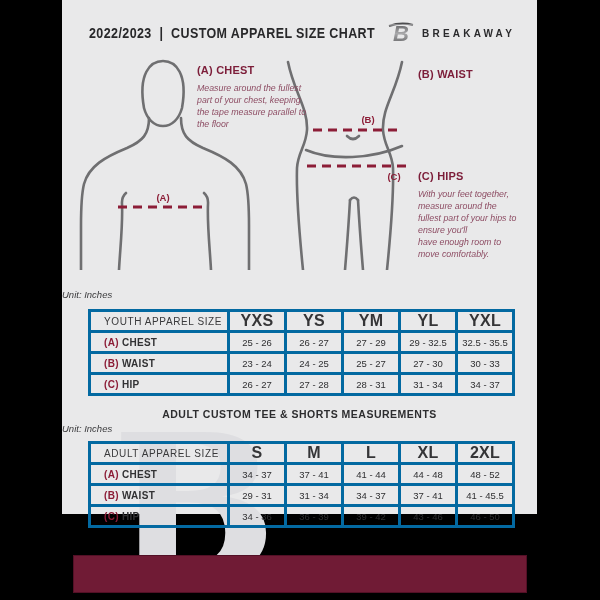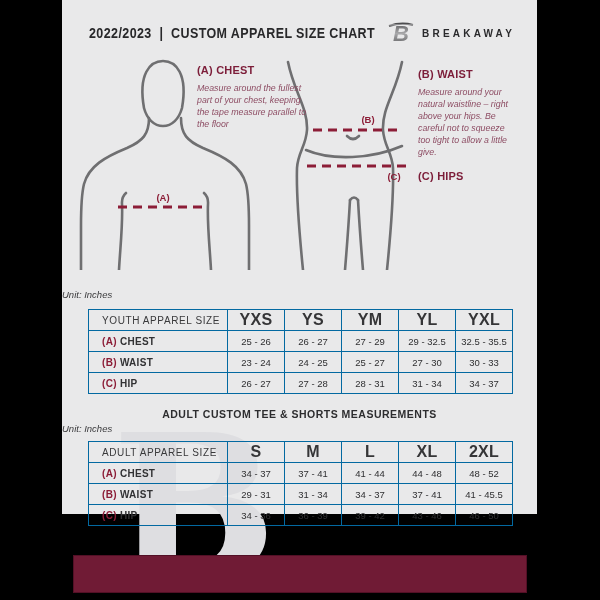--- a/index.html
+++ b/index.html
@@ -29,21 +29,21 @@
   .sec-title { position:absolute; left:0; width:475px; text-align:center; font-size:10.5px; font-weight:bold; color:#2d2d2f; letter-spacing:0.5px; z-index:2; }
   .sec-unit  { position:absolute; left:0; width:475px; text-align:left; font-size:9.5px; font-style:italic; color:#3c3c3e; z-index:2; }
   .yt-title { top:274px; } .yt-unit { top:289px; }
   .ad-title { top:408px; } .ad-unit { top:423px; }
 
   
   .size-table { position:absolute; left:26px; width:424px; border-collapse:collapse; table-layout:fixed; z-index:2; background:transparent; }
   .yt-table { top:309px; } .ad-table { top:441px; }
   .size-table col.c0 { width:139px; }
   .size-table col.cn { width:57px; }
-  .size-table th, .size-table td { border:1px solid #0369a1; height:21px; text-align:center; vertical-align:middle; color:#323234; }
+  .size-table th, .size-table td { border:3px solid #0369a1; height:21px; text-align:center; vertical-align:middle; color:#323234; }
   .size-table th { font-size:16px; font-weight:bold; color:#353537; letter-spacing:0.3px; }
   .size-table th.size-col-title { font-weight:normal; font-size:10px; text-align:left; padding-left:13px; letter-spacing:0.6px; color:#39393b; }
   .size-table td.row-label { text-align:left; padding-left:13px; font-size:10px; font-weight:bold; letter-spacing:0.3px; }
   .size-table td.row-label .pfx { color:#8c1d37; }
   .size-table td.val { font-size:9.5px; color:#2f2f31; }
 
   
   .watermark { position:absolute; left:50px; top:408px; font-size:195px; line-height:1; font-weight:bold; color:#dedee1; z-index:1; font-family:"DejaVu Serif", serif; }
 
   
@@ -104,24 +104,25 @@
         <path d="M29 108 H129" stroke="#8c1d37" stroke-width="3" stroke-dasharray="9 6" fill="none"></path>
         <text x="116" y="122" text-anchor="middle" font-size="9.5" font-weight="bold" fill="#8c1d37">(C)</text>
       </svg>
 
       <div class="g-block g-chest">
         <div class="g-head">(A) CHEST</div>
         <div class="g-body">Measure around the fullest part of your chest, keeping the tape measure parallel to the floor</div>
       </div>
       <div class="g-block g-waist">
         <div class="g-head">(B) WAIST</div>
-        <div class="g-body">Measure around your natural waistline – right above your hips. Be careful not to squeeze too tight to allow a little give.</div>
       </div>
       <div class="g-block g-hips">
         <div class="g-head">(C) HIPS</div>
+        <div class="g-body">With your feet together, measure around the fullest part of your hips to ensure you'll
+have enough room to move comfortably.</div>
       </div>
     </div>
 
     <div class="watermark">B</div>
 
     <div class="sec-unit yt-unit">Unit: Inches</div>
     <table class="size-table yt-table">
       <colgroup>
           <col class="c0">
           <col class="cn">

